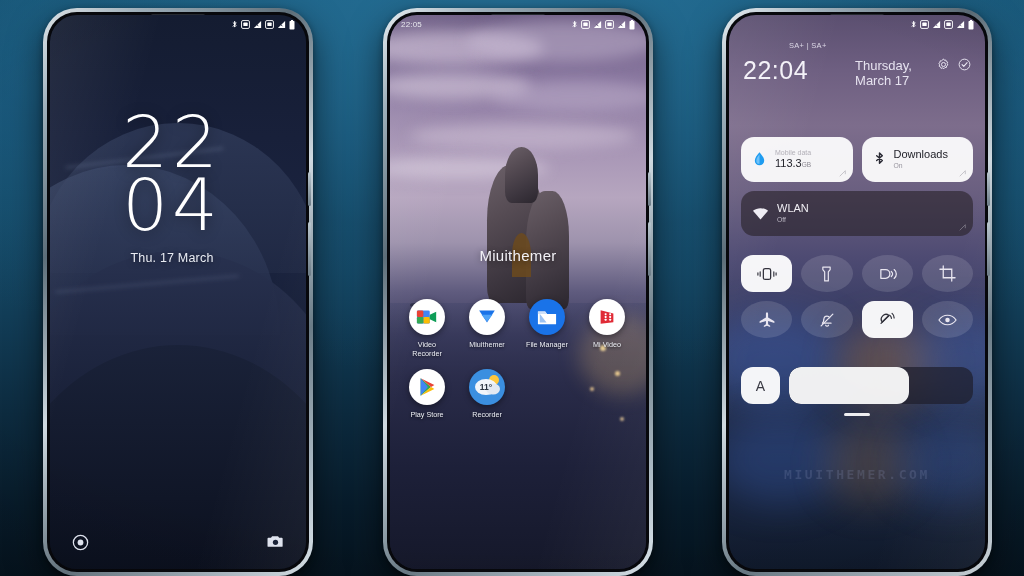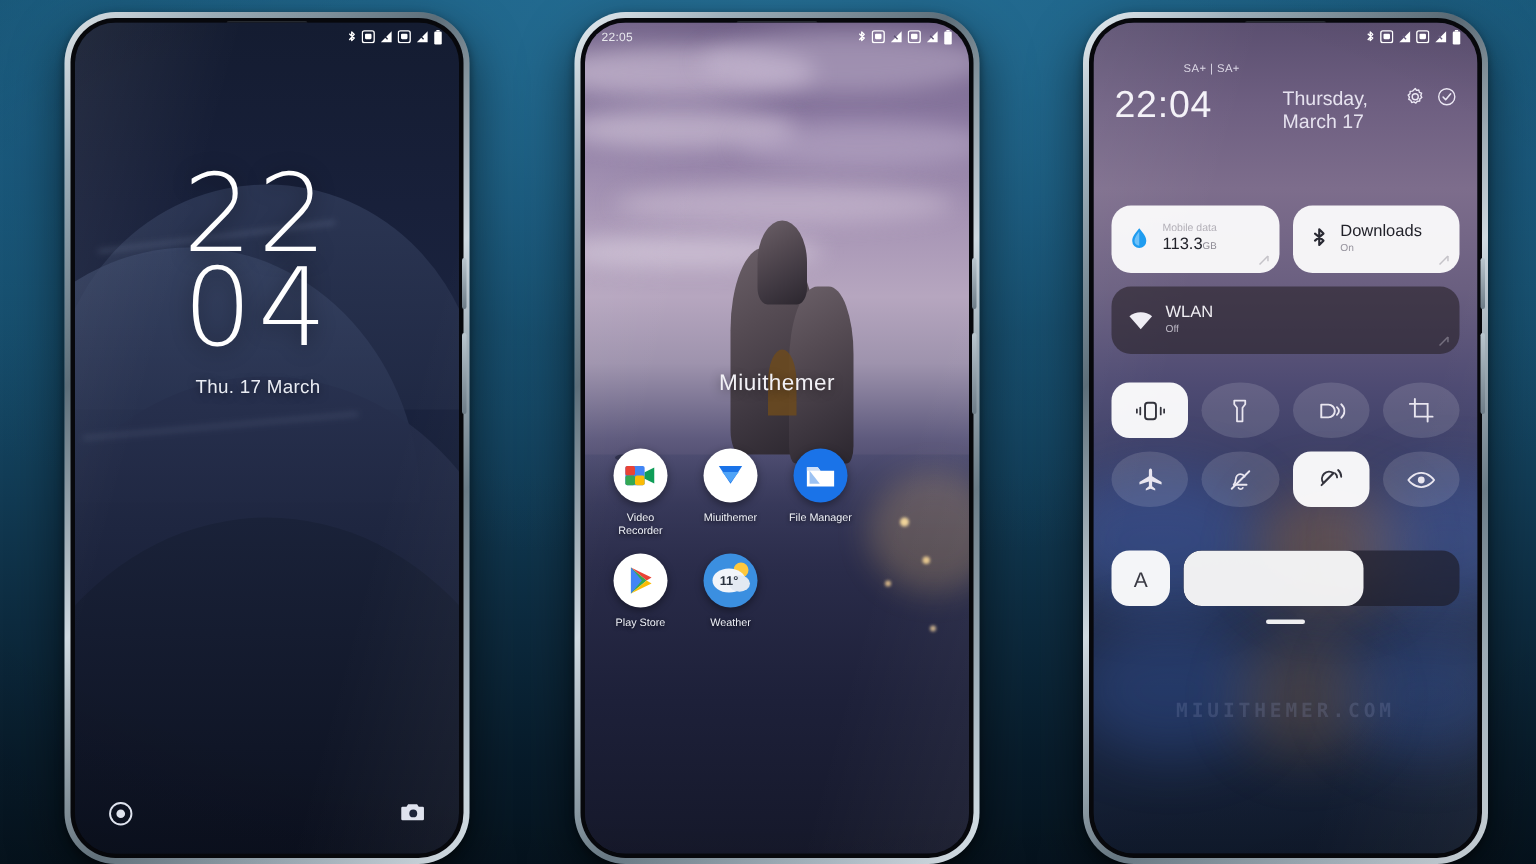--- a/index.html
+++ b/index.html
@@ -273,20 +273,36 @@
             <div class="app">
               <div class="appicon" style="background:#1a73e8;">
                 <svg width="22" height="20" viewBox="0 0 24 22">
                   <path d="M2 5h8l2 2.6h10V19H2z" fill="#fff"></path>
                   <path d="M2 5h8l2 2.6H2z" fill="#cfe0f7"></path>
                   <path d="M4 7.5l7.5 9.5H4z" fill="#4a90e8" opacity=".55"></path>
                 </svg>
               </div>
               <div class="applabel">File Manager</div>
             </div>
+            <div class="app">
+              <div class="appicon" style="background:#fff;">
+                <svg width="22" height="20" viewBox="0 0 24 22">
+                  <path d="M5 3.5l14 3.6v9.8L5 18.5z" fill="#e02b36"></path>
+                  <g fill="#fff">
+                    <rect x="14.5" y="7" width="2" height="2" rx=".4"></rect>
+                      <rect x="14.5" y="10" width="2" height="2" rx=".4"></rect>
+                    <rect x="14.5" y="13" width="2" height="2" rx=".4"></rect>
+                    <rect x="9.5" y="7" width="2" height="2" rx=".4"></rect>
+                      <rect x="9.5" y="10" width="2" height="2" rx=".4"></rect>
+                    <rect x="9.5" y="13" width="2" height="2" rx=".4"></rect>
+                  </g>
+                </svg>
+              </div>
+              <div class="applabel">Mi Video</div>
+            </div>
           </div>
 
           <div class="approw">
             <div class="app">
               <div class="appicon" style="background:#fff;">
                 <svg width="20" height="22" viewBox="0 0 22 24">
                   <path d="M4 2.5l11.5 9.5L4 21.5z" fill="#34a853"></path>
                   <path d="M4 2.5l8 9.5-8 9.5z" fill="#4285f4"></path>
                   <path d="M4 2.5l11.5 9.5 3.6-2.2z" fill="#ea4335"></path>
                   <path d="M15.5 12l3.6 2.2-15.1 7.3z" fill="#fbbc05"></path>
@@ -296,21 +312,21 @@
             </div>
             <div class="app">
               <div class="appicon" style="background:#3b8fe0;">
                 <svg width="36" height="36" viewBox="0 0 36 36">
                   <circle cx="25" cy="11" r="5" fill="#ffc83d"></circle>
                   <ellipse cx="17" cy="18" rx="11" ry="8" fill="#f2f5fa"></ellipse>
                   <ellipse cx="24" cy="20" rx="7" ry="5.5" fill="#e3e9f2"></ellipse>
                   <text x="17" y="21" font-family="Liberation Sans, sans-serif" font-size="8.5" font-weight="700" fill="#2c3440" text-anchor="middle">11°</text>
                 </svg>
               </div>
-              <div class="applabel">Weather</div>
+              <div class="applabel">Recorder</div>
             </div>
           </div>
         </div>
         <div class="glare"></div>
       </div>
     </div>
   </div>
 
   <div class="phone" style="left:722px;top:8px;width:262px;height:560px;">
     <div class="phone-inner">

